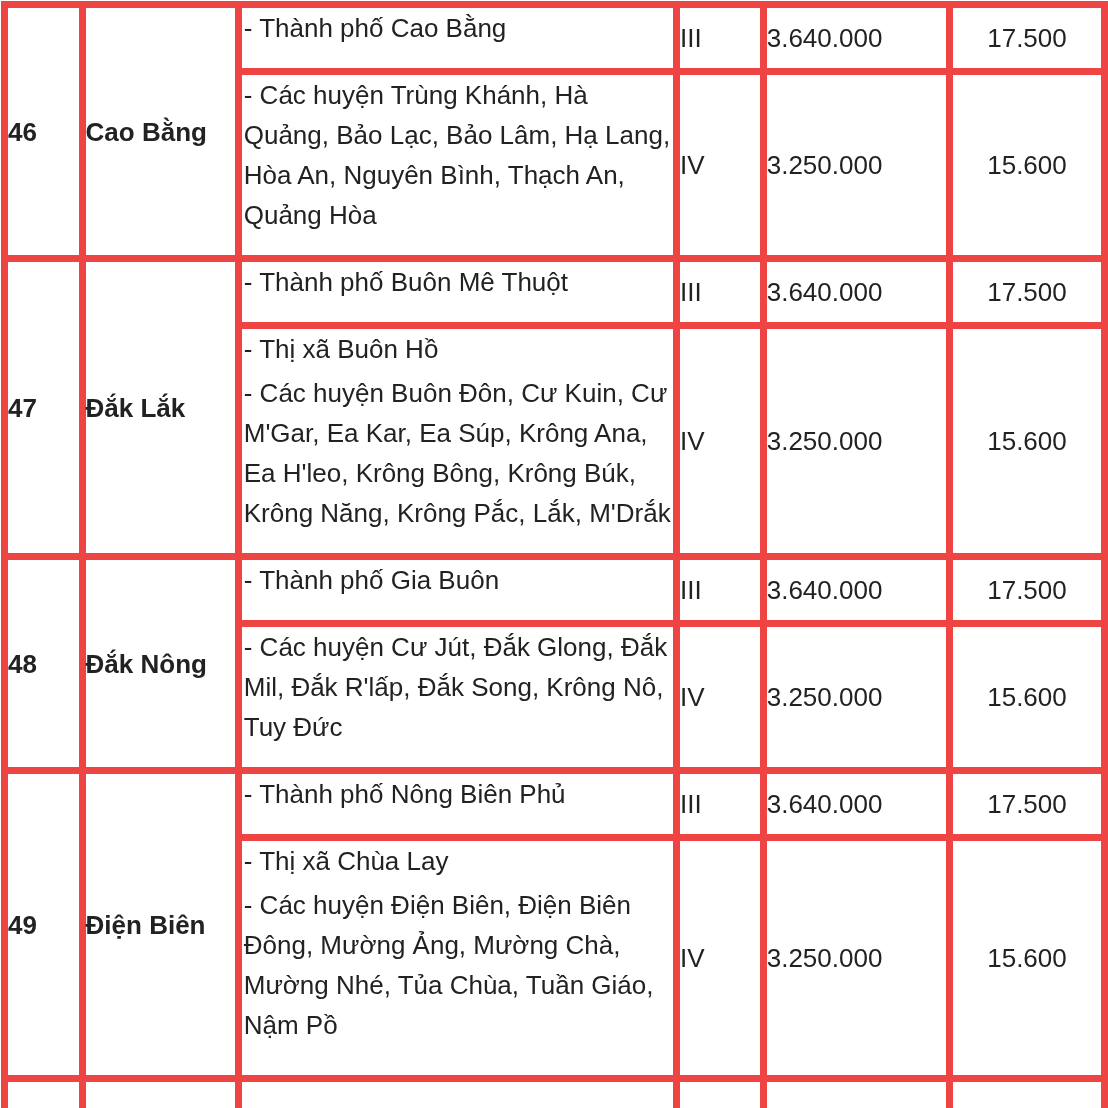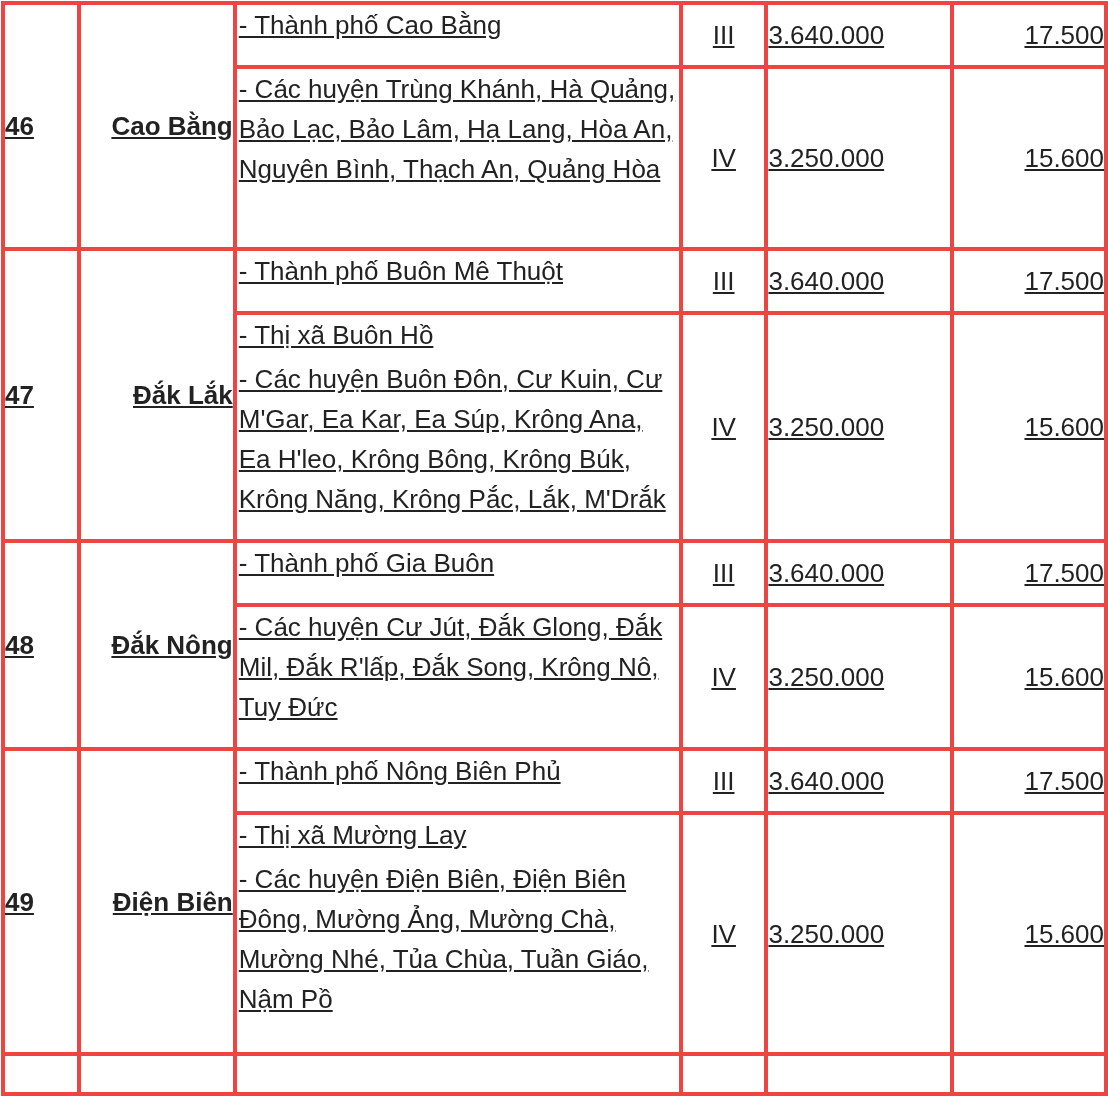--- a/index.html
+++ b/index.html
@@ -1,24 +1,24 @@
 <!DOCTYPE html>
 <html><head>
 <meta charset="utf-8">
 <style>
   html, body { margin: 0; padding: 0; background: #ffffff; }
   body { width: 1108px; height: 1108px; overflow: hidden; position: relative; font-family: "Liberation Sans", sans-serif; color: #222222; }
   table { position: absolute; left: 1px; top: 1px; border-collapse: collapse; table-layout: fixed; font-size: 26px; line-height: 40px; }
-  td { border: 4px solid #ef4444; padding: 0; vertical-align: middle; text-decoration: underline; }
+  td { border: 7px solid #ef4444; padding: 0; vertical-align: middle; }
   td.c-stt { width: 73px; text-align: left; font-weight: bold; }
-  td.c-prov { width: 154px; text-align: right; font-weight: bold; border-radius: 32px; }
+  td.c-prov { width: 154px; text-align: left; font-weight: bold; border-radius: 32px; }
   td.c-area { width: 447px; text-align: left; vertical-align: top; padding: 0 2px 0 2px; }
-  td.c-region { width: 83px; text-align: center; }
+  td.c-region { width: 83px; text-align: left; }
   td.c-wage { width: 183px; }
-  td.c-hour { width: 152px; text-align: right; }
+  td.c-hour { width: 152px; text-align: center; }
   .line-p { margin: 0; padding: 0; }
   .line-p + .line-p { margin-top: 4px; }
   td.c-area .inner { padding-top: 0px; padding-bottom: 20px; }
 </style>
 </head>
 <body>
 
 <table>
   <tbody>
 
@@ -100,21 +100,21 @@
             <p class="line-p">- Thành phố Nông Biên Phủ</p>
           </div>
         </td>
       <td class="c-region">III</td>
       <td class="c-wage">3.640.000</td>
       <td class="c-hour">17.500</td>
     </tr>
     <tr style="height:241px">
       <td class="c-area">
           <div class="inner">
-        <p class="line-p">- Thị xã Mường Lay</p>
+        <p class="line-p">- Thị xã Chùa Lay</p>
         <p class="line-p">- Các huyện Điện Biên, Điện Biên Đông, Mường Ảng, Mường Chà, Mường Nhé, Tủa Chùa, Tuần Giáo, Nậm Pồ</p>
       </div>
         </td>
       <td class="c-region">IV</td>
       <td class="c-wage">3.250.000</td>
       <td class="c-hour">15.600</td>
     </tr>
 
     <tr style="height:40px">
       <td class="c-stt"></td>

